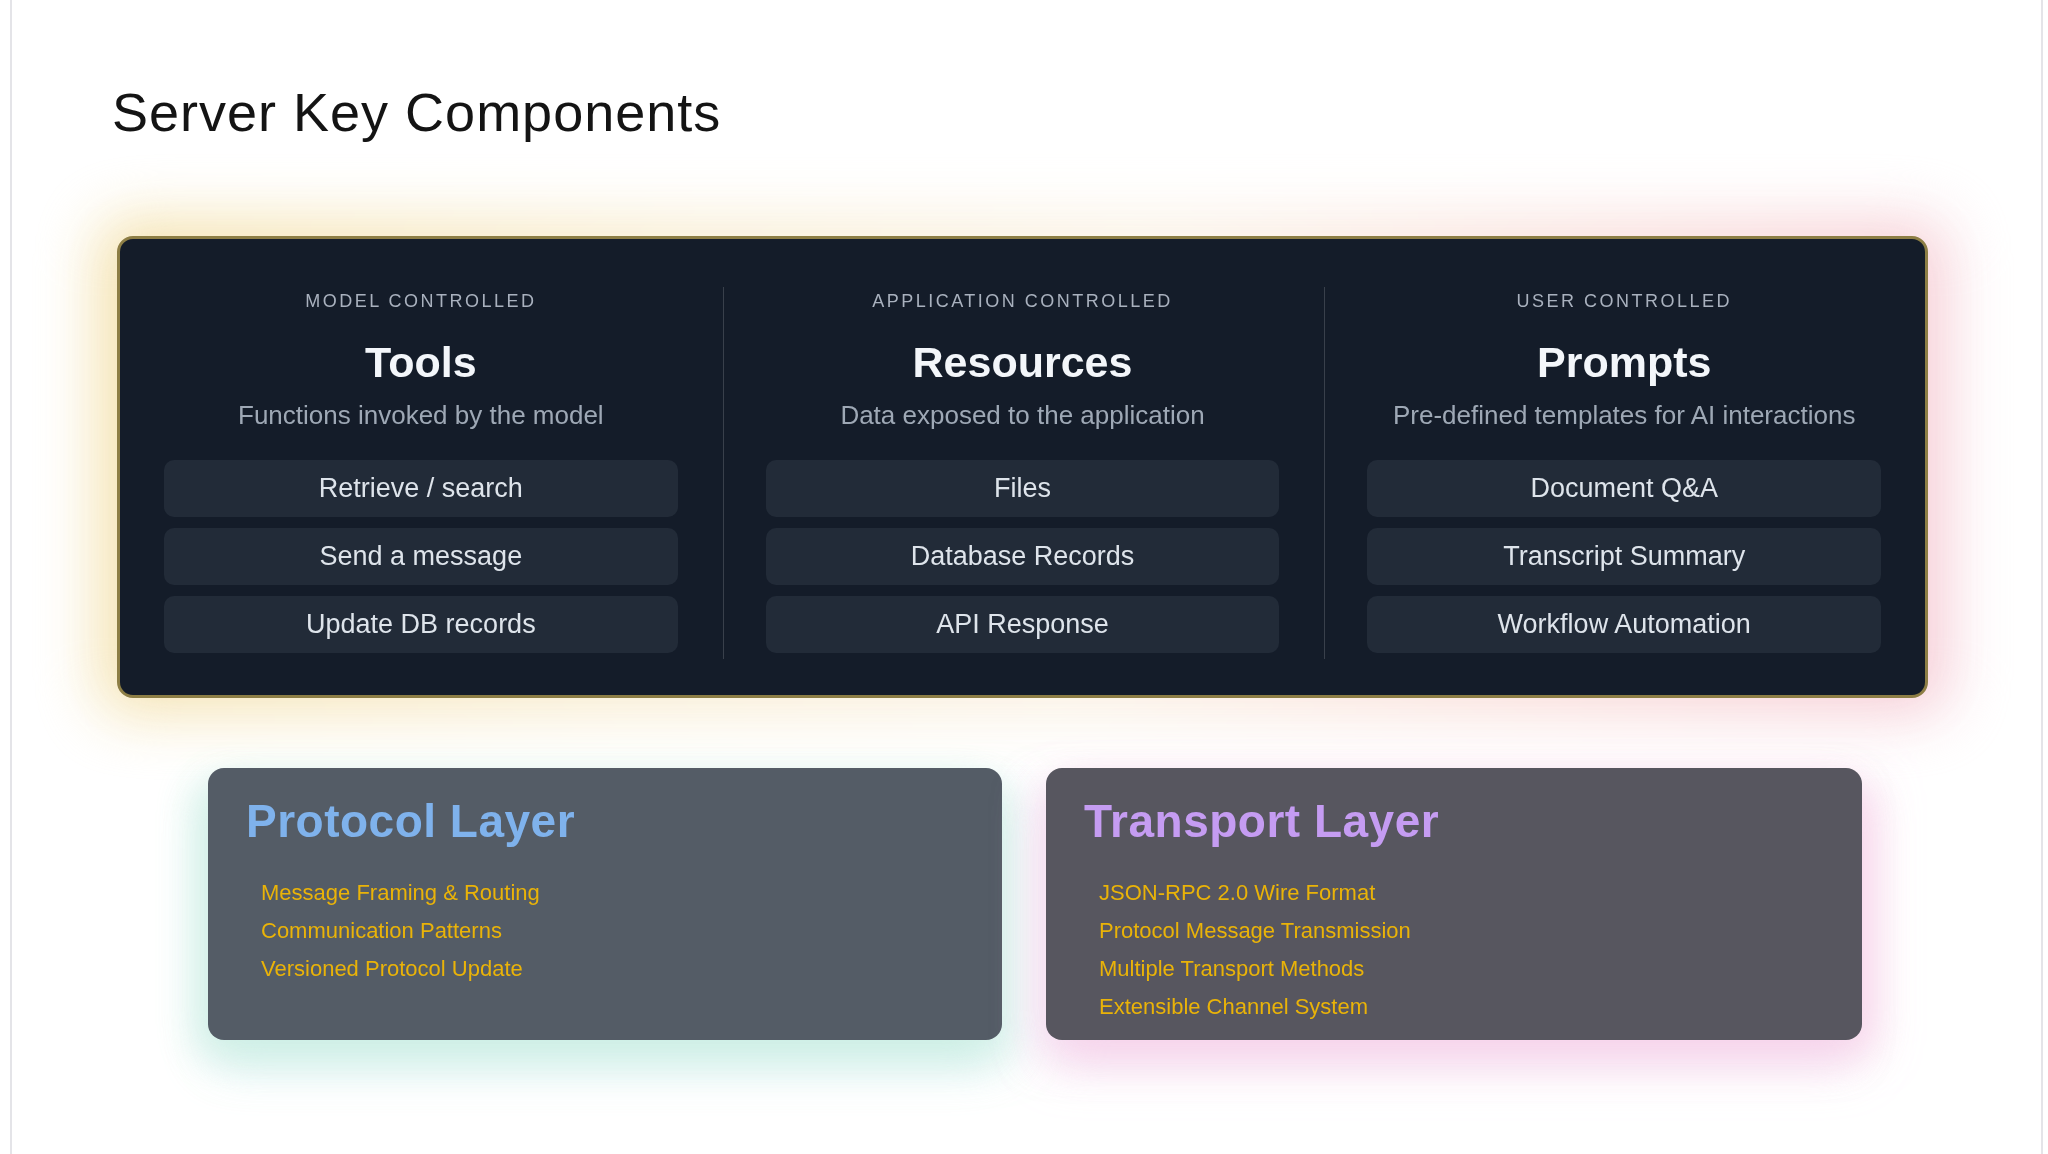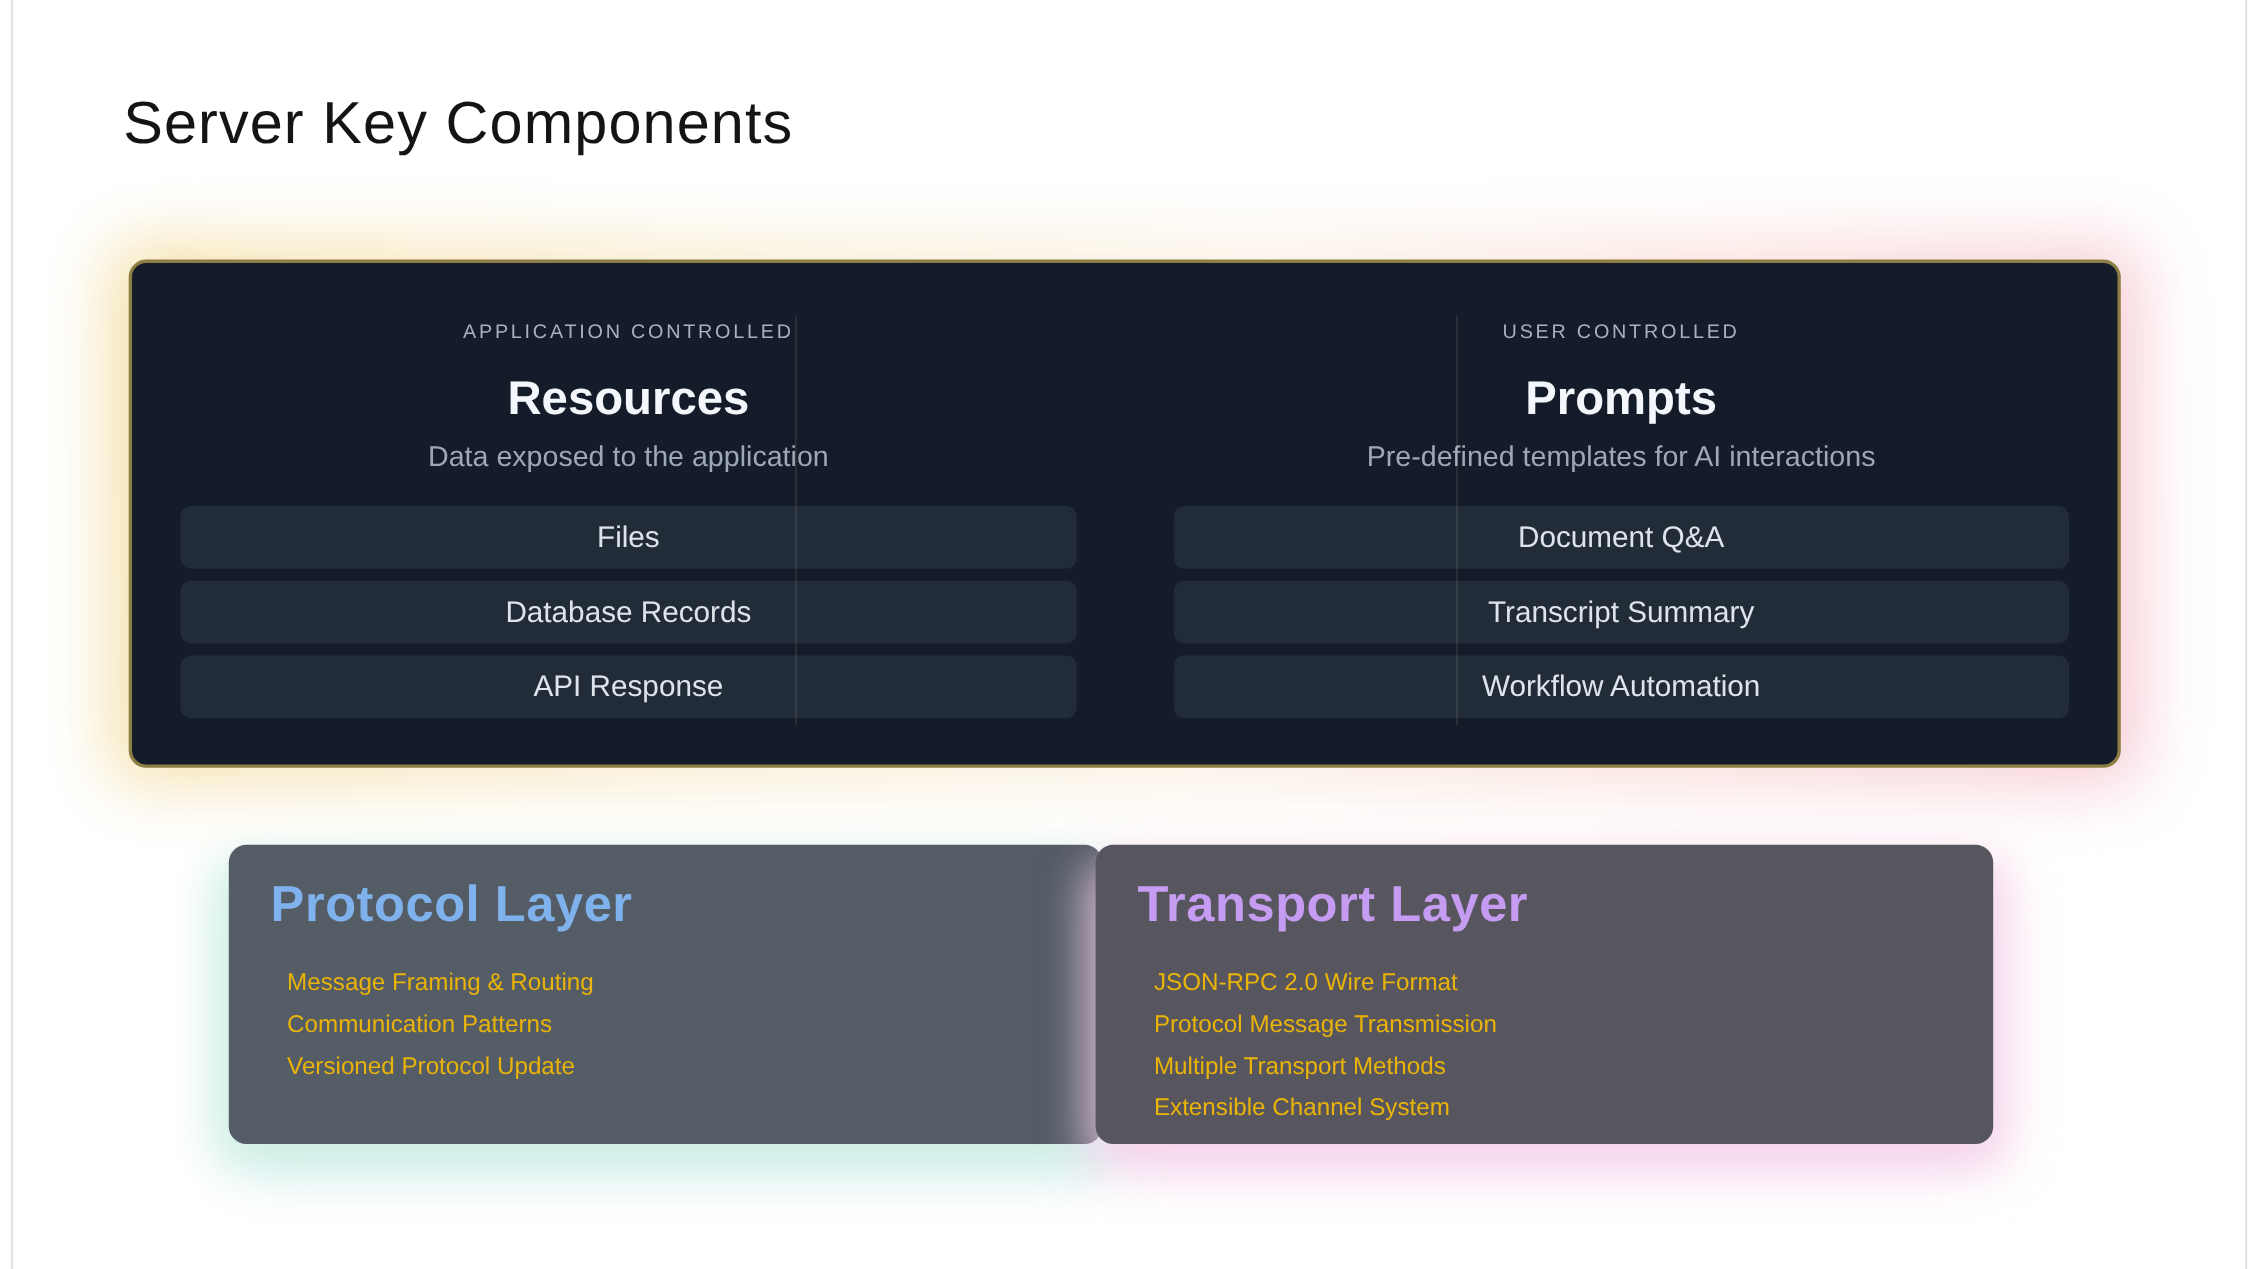--- a/index.html
+++ b/index.html
@@ -106,21 +106,21 @@
     padding-left: 12px;
   }
   .card-protocol {
     left: 208px; width: 794px;
     background: #545c66;
     box-shadow: -14px 14px 38px rgba(198,236,222,0.65),
                 14px 20px 42px rgba(205,240,230,0.55),
                 0 26px 50px rgba(190,230,235,0.45);
   }
   .card-transport {
-    left: 996px; width: 816px;
+    left: 1046px; width: 816px;
     background: #57565f;
     box-shadow: 16px 14px 40px rgba(246,202,228,0.6),
                 -12px 18px 38px rgba(243,214,242,0.5),
                 0 26px 50px rgba(240,200,230,0.4);
   }
   .card-title {
     margin: 26px 0 0 26px;
     font-size: 46px;
     font-weight: 700;
     letter-spacing: 0.5px;
@@ -144,20 +144,28 @@
 <div class="canvas-edge right"></div>
 
 <h1 class="page-title">Server Key Components</h1>
 
 <div class="panel-glow"></div>
 
 <section class="panel">
   <div class="col-divider d1"></div>
   <div class="col-divider d2"></div>
 
+  <div class="panel-col">
+    <div class="col-label">MODEL CONTROLLED</div>
+    <div class="col-title">Tools</div>
+    <div class="col-subtitle">Functions invoked by the model</div>
+    <div class="pill">Retrieve / search</div>
+    <div class="pill">Send a message</div>
+    <div class="pill">Update DB records</div>
+  </div>
 
   <div class="panel-col">
     <div class="col-label">APPLICATION CONTROLLED</div>
     <div class="col-title">Resources</div>
     <div class="col-subtitle">Data exposed to the application</div>
     <div class="pill">Files</div>
     <div class="pill">Database Records</div>
     <div class="pill">API Response</div>
   </div>
 

